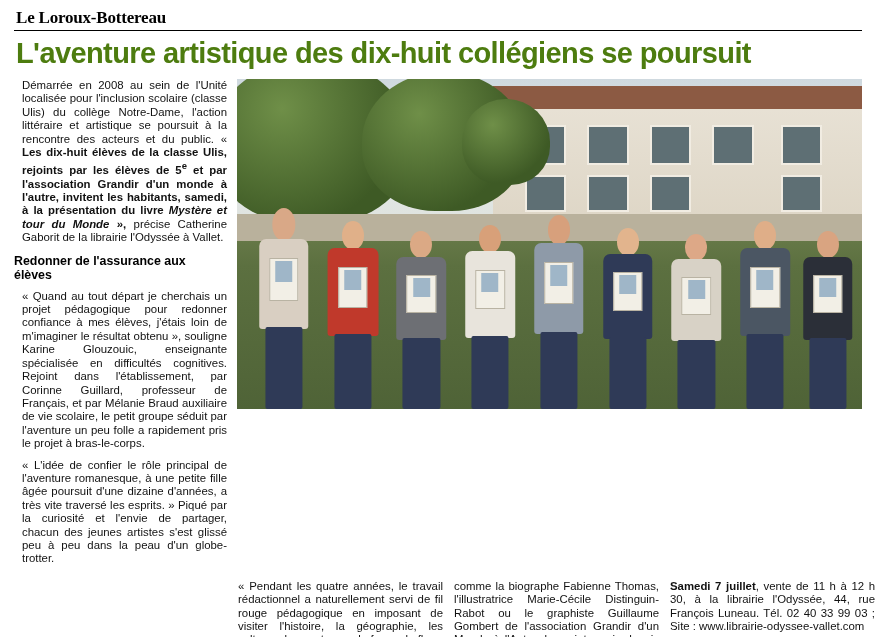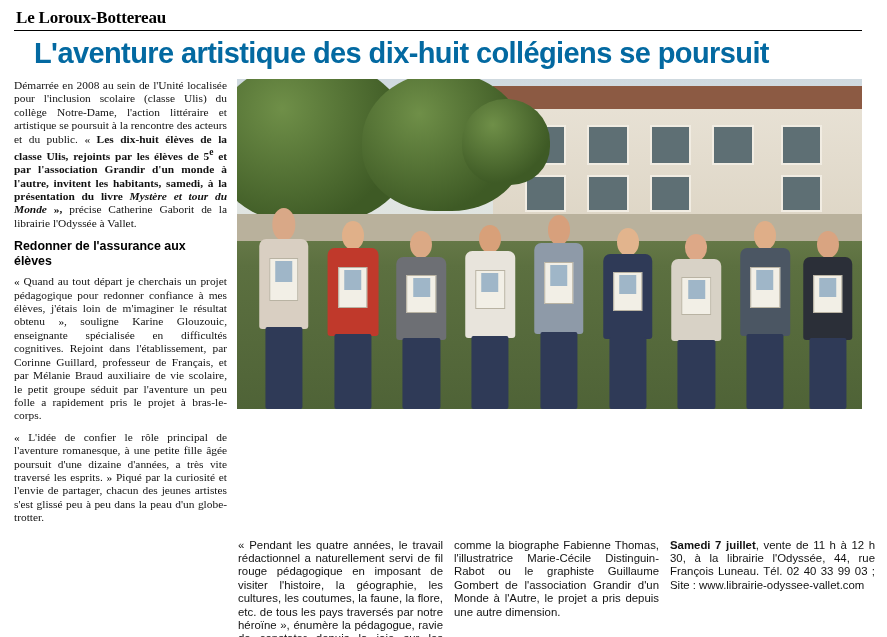--- a/index.html
+++ b/index.html
@@ -33,22 +33,22 @@
     border: 0;
     border-top: 1px solid #000;
     margin: 2px 0 6px 0;
   }
   .headline {
     font-family: "Liberation Sans", sans-serif;
     font-weight: bold;
     font-size: 29px;
     line-height: 32px;
     letter-spacing: -0.6px;
-    margin: 0 0 10px 20px;
-    color: #0369a1;
+    margin: 0 0 10px 2px;
+    color: #4d7c0f;
   }
 
   .top-area {
     display: flex;
     gap: 10px;
     align-items: flex-start;
   }
 
   .col-left {
     width: 213px;
@@ -150,21 +150,21 @@
     display: flex;
     gap: 11px;
     margin-top: 6px;
   }
   .bottom-col {
     width: 205px;
     flex: 0 0 205px;
   }
   .bottom-col.first { width: 213px; flex: 0 0 213px; }
 
-  .left-stack p { margin: 0 0 8px 0; font-family: Liberation Serif, serif; }
+  .left-stack p { margin: 0 0 8px 8px; }
   .body-col p { margin: 0 0 8px 0; }
 </style>
 </head>
 <body>
 
 <div class="page">
 
   <div class="kicker">Le Loroux-Bottereau</div>
   <hr class="rule">
 

